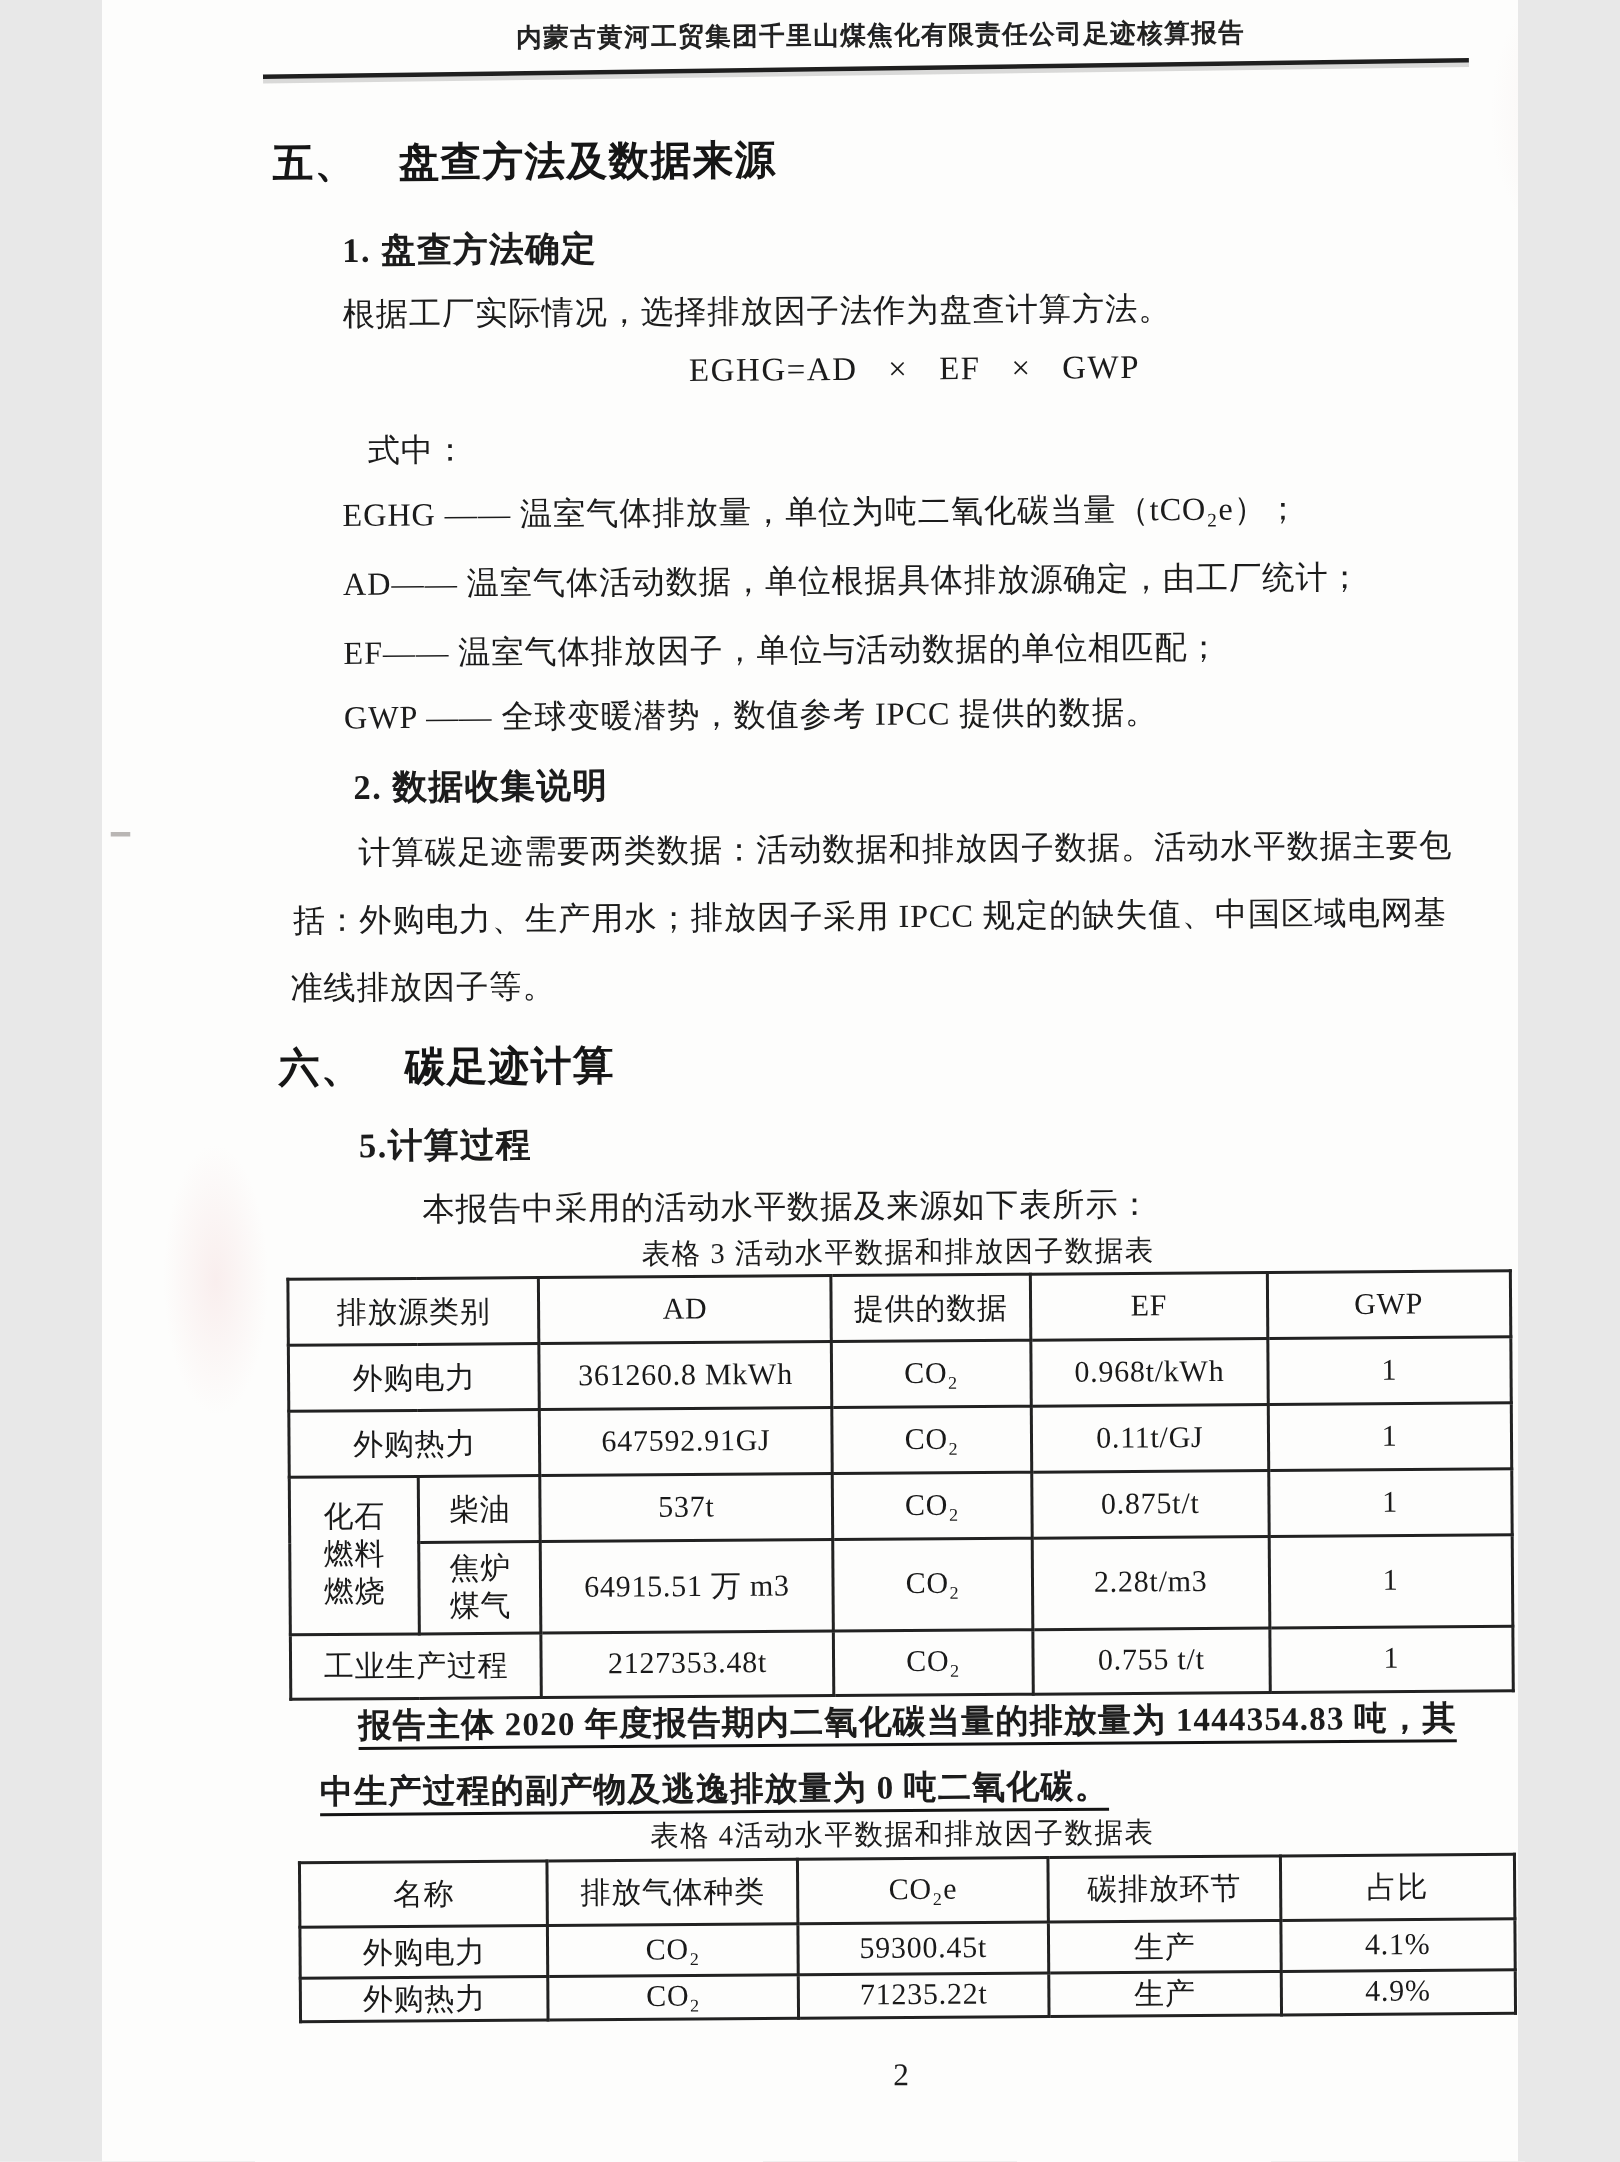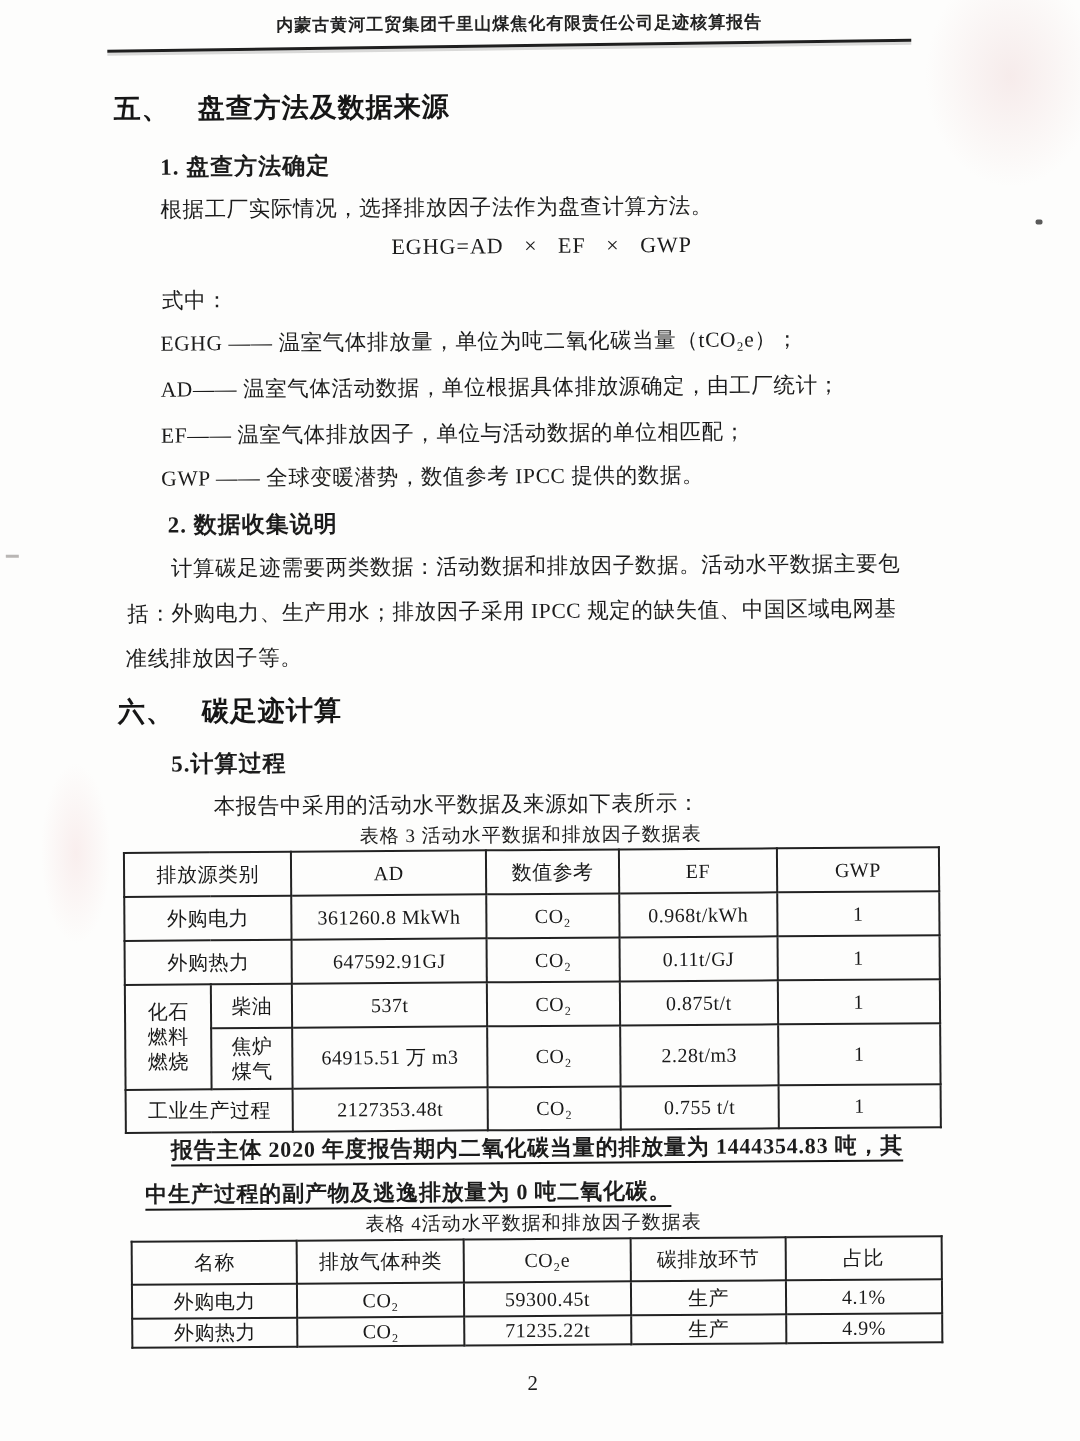--- a/index.html
+++ b/index.html
@@ -1,18 +1,18 @@
 <!DOCTYPE html>
 <html><head>
 <meta charset="utf-8">
 <style>
   html,body{margin:0;padding:0;background:#e8e8e8;}
   .page{
     position:relative;
-    width:1080px;height:1441px;
+    width:944px;height:1441px;
     margin:0 auto;
     background:#fdfdfc;
     overflow:hidden;
     font-family:"Liberation Serif","DejaVu Serif",serif;
     color:#1c1c1c;
   }
   .tilt{
     position:absolute;inset:0;
     transform:rotate(-0.4deg);
     transform-origin:540px 720px;
@@ -70,21 +70,21 @@
     <div class="header-rule"></div>
 
     <div class="t h-section" style="left:118px;top:88px;">五、　盘查方法及数据来源</div>
 
     <div class="t h-sub" style="left:164px;top:149px;">1. 盘查方法确定</div>
 
     <div class="t body-line" style="left:164px;top:192px;">根据工厂实际情况，选择排放因子法作为盘查计算方法。</div>
 
     <div class="t formula">EGHG=AD × EF × GWP</div>
 
-    <div class="t body-line" style="left:165px;top:283px;">式中：</div>
+    <div class="t body-line" style="left:180px;top:283px;">式中：</div>
 
     <div class="t body-line" style="left:163px;top:326px;">EGHG —— 温室气体排放量，单位为吨二氧化碳当量（tCO₂e）；</div>
     <div class="t body-line" style="left:163px;top:372px;">AD—— 温室气体活动数据，单位根据具体排放源确定，由工厂统计；</div>
     <div class="t body-line" style="left:163px;top:418px;">EF—— 温室气体排放因子，单位与活动数据的单位相匹配；</div>
     <div class="t body-line" style="left:163px;top:461px;">GWP —— 全球变暖潜势，数值参考 IPCC 提供的数据。</div>
 
     <div class="t h-sub" style="left:169px;top:507px;">2. 数据收集说明</div>
 
     <div class="t body-line" style="left:172px;top:551px;">计算碳足迹需要两类数据：活动数据和排放因子数据。活动水平数据主要包</div>
     <div class="t body-line" style="left:128px;top:596px;">括：外购电力、生产用水；排放因子采用 IPCC 规定的缺失值、中国区域电网基</div>
@@ -104,21 +104,21 @@
           <col style="width:81px">
           <col style="width:194px">
         <col style="width:133px">
           <col style="width:157px">
           <col style="width:162px">
       </colgroup>
       <tbody>
           <tr style="height:44px">
         <td colspan="2">排放源类别</td>
         <td>AD</td>
-        <td>数值参考</td>
+        <td>提供的数据</td>
         <td>EF</td>
         <td>GWP</td>
       </tr>
       <tr style="height:44px">
         <td colspan="2">外购电力</td>
         <td>361260.8 MkWh</td>
         <td>CO₂</td>
         <td>0.968t/kWh</td>
         <td>1</td>
       </tr>

